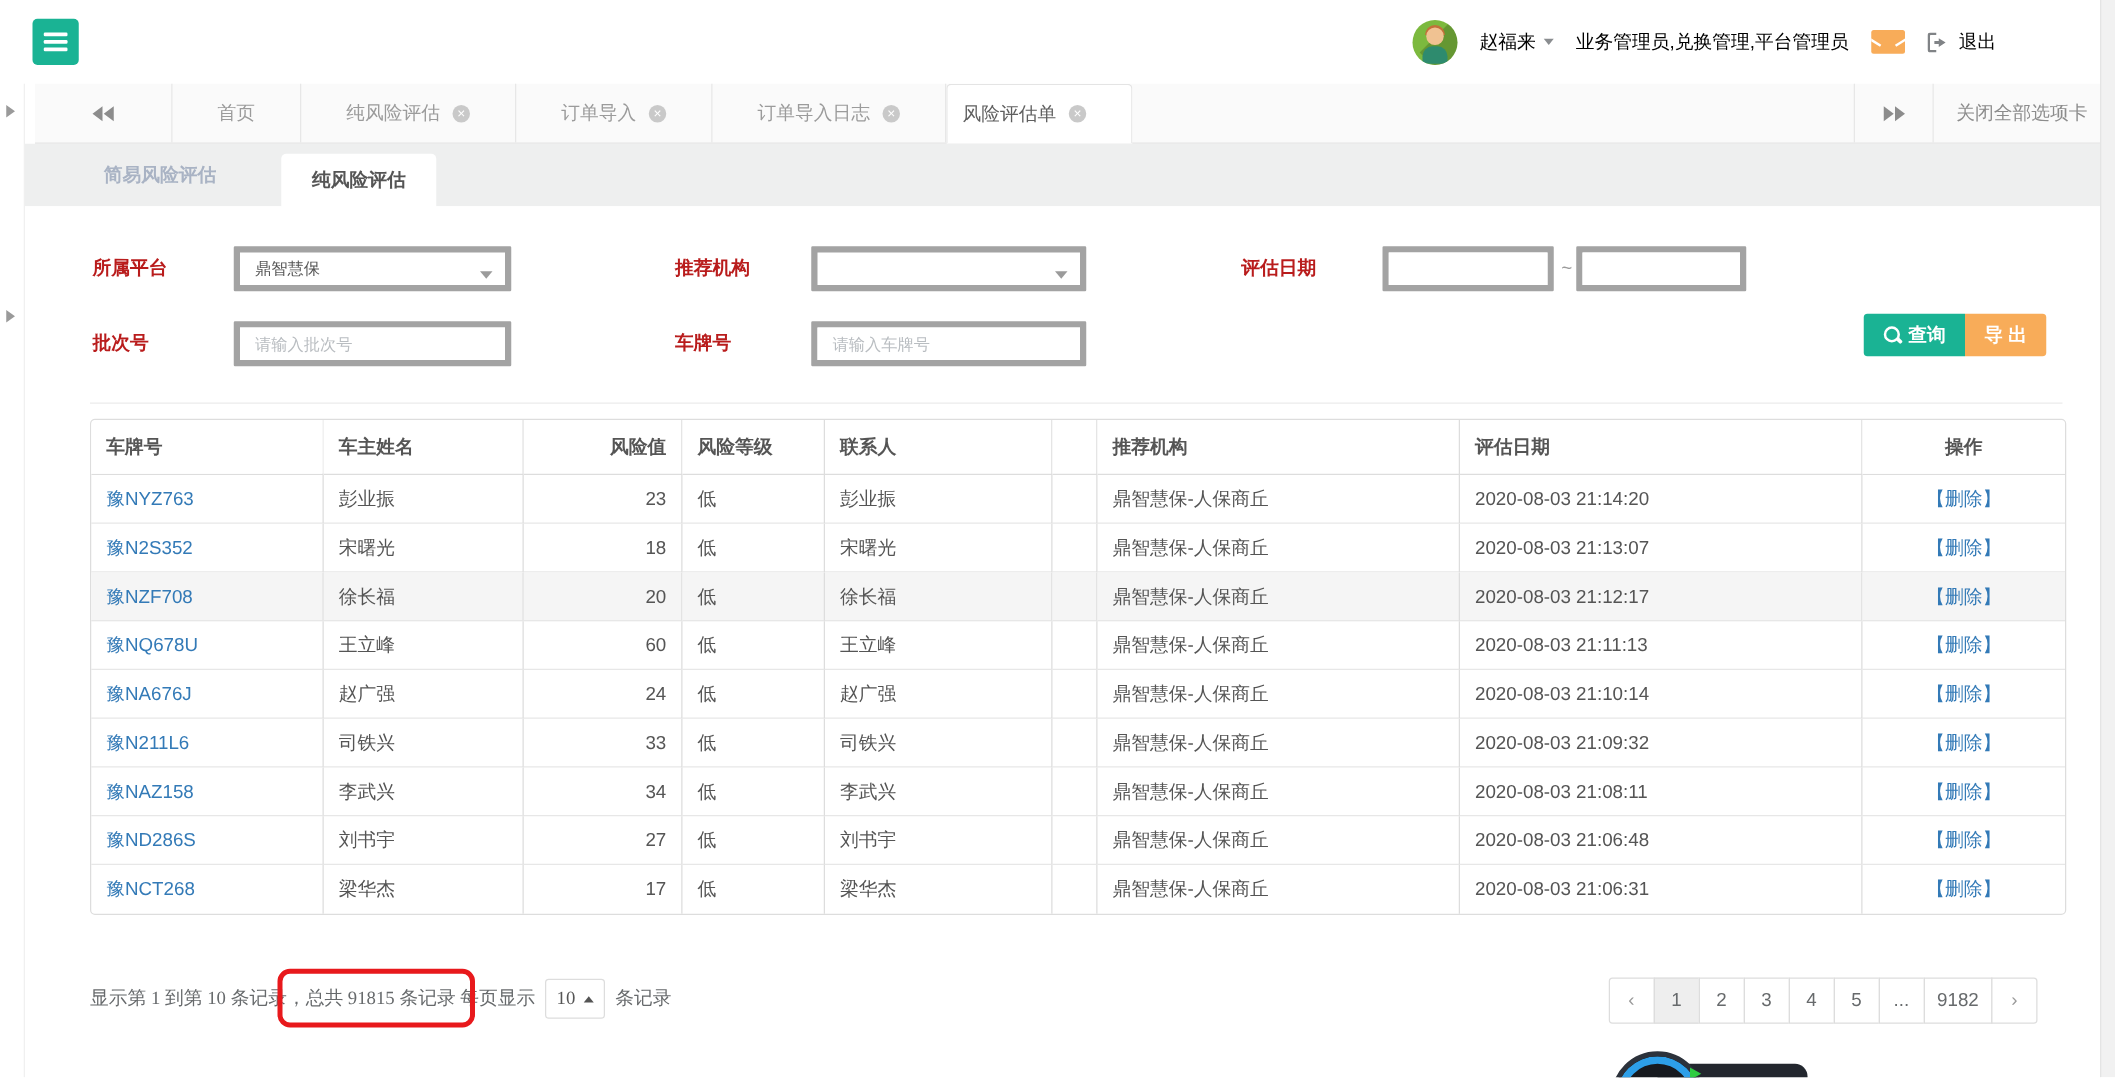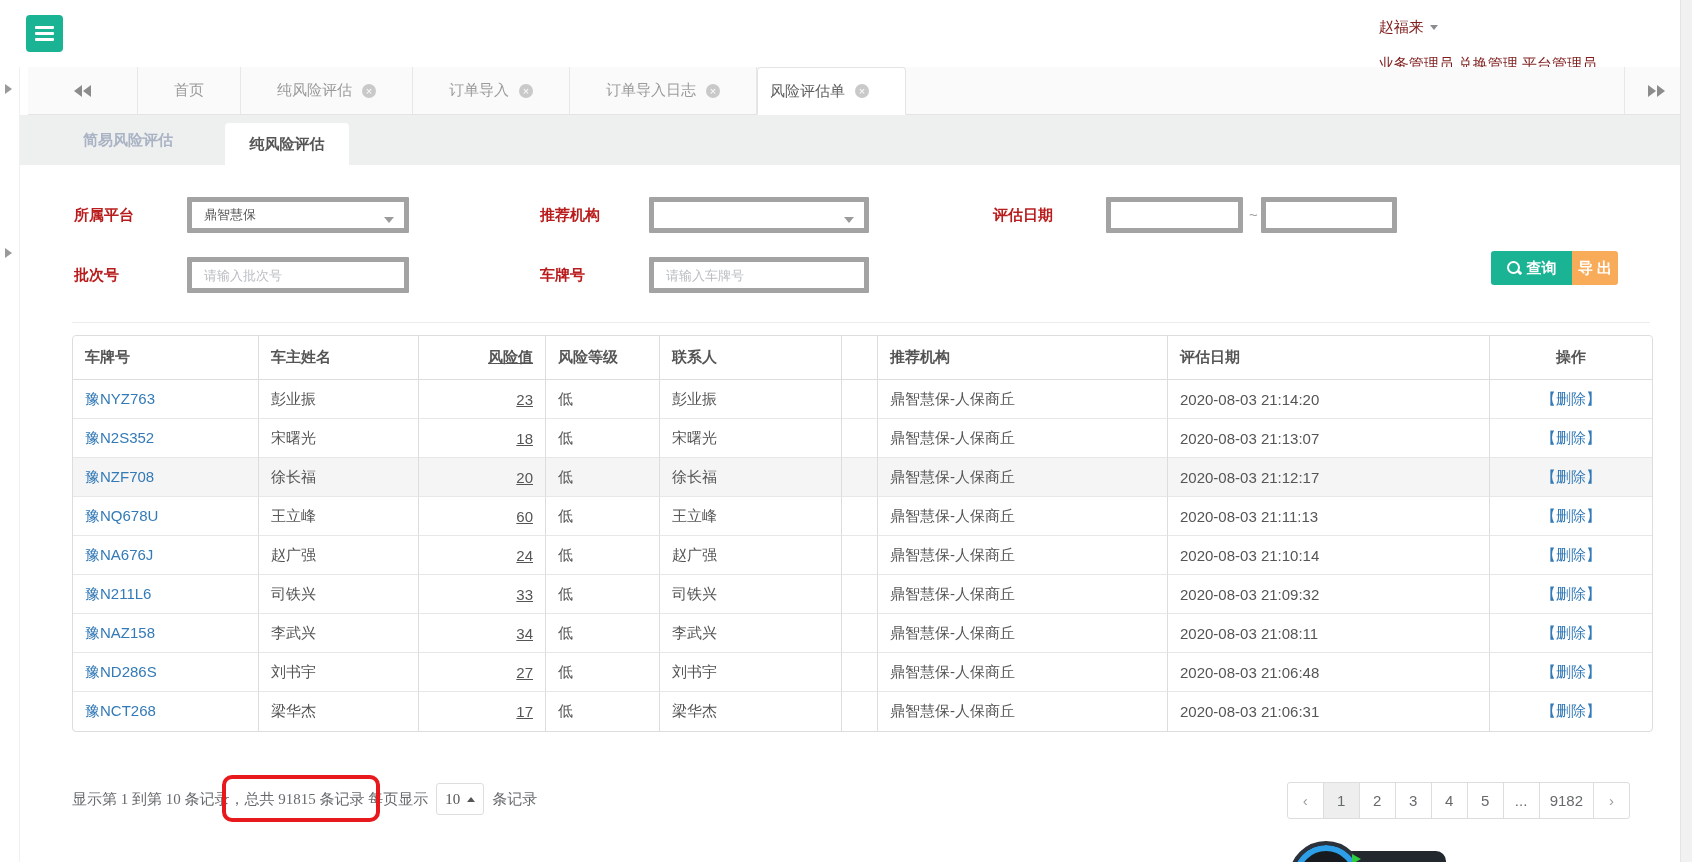--- a/index.html
+++ b/index.html
@@ -9,21 +9,21 @@
 
   
   .left-rail { position:absolute; left:0; top:67px; width:20px; height:795px; background:#fff; border-right:1px solid #f0f0f0; z-index:5; }
   .rail-arrow { position:absolute; left:5px; width:0; height:0; border-top:5px solid transparent; border-bottom:5px solid transparent; border-left:7px solid #9a9a9a; }
 
   
   .topbar { position:absolute; left:0; top:0; width:1692px; height:67px; background:#fff; }
   .hamburger { position:absolute; left:26px; top:15px; width:37px; height:37px; background:var(--accent-green); border-radius:4px; cursor:pointer; }
   .hamburger i { position:absolute; left:9px; width:19px; height:3px; background:#fff; border-radius:1px; }
   .hamburger i:nth-child(1){top:11px} .hamburger i:nth-child(2){top:17px} .hamburger i:nth-child(3){top:23px}
-  .topbar-right { position:absolute; right:95px; top:0; height:67px; display:flex; align-items:flex-start; gap:18px; font-size:15px; color:#7f1d1d;flex-direction:column; }
+  .topbar-right { position:absolute; right:95px; top:0; height:67px; display:flex; align-items:center; gap:18px; font-size:15px; color:#000000; }
   .avatar { position:relative; width:36px; height:36px; border-radius:50%; background:#7cb93e; overflow:hidden; }
   .avatar .shade { position:absolute; left:14px; top:6px; width:40px; height:40px; background:rgba(0,0,0,.18); transform:rotate(45deg); }
   .avatar .head { position:absolute; left:11px; top:6px; width:14px; height:14px; border-radius:50%; background:#f0c292; }
   .avatar .hair { position:absolute; left:10px; top:4px; width:16px; height:8px; border-radius:8px 8px 0 0; background:#c2703a; }
   .avatar .torso { position:absolute; left:8px; top:21px; width:20px; height:14px; border-radius:8px 8px 0 0; background:#2e8b6e; }
   .user-name { display:flex; align-items:center; gap:6px; cursor:pointer; }
   .caret-down { width:0; height:0; border-left:4px solid transparent; border-right:4px solid transparent; border-top:5px solid #8a8d90; }
   .mail-icon { position:relative; width:27px; height:19px; background:var(--accent-orange); border-radius:2px; cursor:pointer; overflow:hidden; }
   .mail-icon:before, .mail-icon:after { content:''; position:absolute; top:-4px; width:17px; height:12px; background:transparent; border-bottom:2px solid #fff; }
   .mail-icon:before { left:-5px; transform:rotate(32deg); }
@@ -71,21 +71,21 @@
   .rtable { position:absolute; left:52px; top:170px; width:1579px; border-collapse:separate; border-spacing:0; table-layout:fixed; font-size:15px; color:#555; }
   .rtable th, .rtable td { border-right:1px solid #ddd; padding:0 12px; overflow:hidden; white-space:nowrap; }
   .rtable th:last-child, .rtable td:last-child { border-right:none; }
   .rtable thead th { height:44px; font-weight:bold; text-align:left; border-bottom:1px solid #ddd; background:#fff; }
   .rtable thead th:first-child { border-top-left-radius:4px; }
   .rtable thead th:last-child { border-top-right-radius:4px; }
   .rtable tbody td { height:39px; border-bottom:1px solid #e7e7e7; background:transparent; }
   .rtable tbody tr:last-child td { border-bottom:none; }
   .rtable { border:1px solid #ddd; border-radius:4px; }
   .rtable tr.hl td { background:#f5f5f5; }
-  .al-r { text-align:right !important;text-decoration:underline; }
+  .al-r { text-align:right !important; }
   .al-c { text-align:center !important; }
   a.plate-link, a.del-link { color:var(--link-blue); text-decoration:none; cursor:pointer; }
 
   
   .pg-info { position:absolute; left:52px; top:615px; height:38px; line-height:38px; font-size:15px; color:#676a6c; display:flex; align-items:center;font-family:Liberation Serif, serif; }
   .pg-info > span { white-space:pre; }
   .pagesize-box { display:inline-flex; align-items:center; justify-content:center; gap:7px; width:48px; height:32px; border:1px solid #ddd; border-radius:3px; margin:0 8px; cursor:pointer; color:#555; }
   .caret-up { width:0; height:0; border-left:4px solid transparent; border-right:4px solid transparent; border-bottom:5px solid #555; }
   .annotation-box { position:absolute; left:202px; top:610px; width:158px; height:47px; border:4px solid var(--annotation-red); border-radius:10px; pointer-events:none; z-index:9; }
   .pager { position:absolute; right:50px; top:617px; display:flex; }
@@ -172,20 +172,21 @@
           <span class="tab-close">×</span>
         </div>
       </div>
     <div class="ts-right">
       <div class="ts-cell ts-expand">
         <span class="dbl-arrow">
             <span class="tri-right"></span>
             <span class="tri-right"></span>
           </span>
       </div>
+      <div class="ts-closeall">关闭全部选项卡</div>
     </div>
   </nav>
 
   <div class="subtab-area">
       <div class="subtab inactive">简易风险评估</div>
       <div class="subtab active">纯风险评估</div>
     </div>
 
   <section class="panel">
 
@@ -213,21 +214,21 @@
       <input class="finput" placeholder="请输入批次号" style="">
     </div>
     <label class="flabel" style="left:520px; top:92px">车牌号</label>
     <div class="fctrl" style="left:629px; top:92px; width:220px">
       <input class="finput" placeholder="请输入车牌号" style="">
     </div>
     <button class="btn btn-search" style="left:1471px; top:86px; width:81px">
       <span class="mag"></span>
       <span>查询</span>
     </button>
-    <button class="btn btn-export" style="left:1552px; top:86px; width:46px">导 出</button>
+    <button class="btn btn-export" style="left:1552px; top:86px; width:65px">导 出</button>
 
     <div class="sep-line"></div>
 
     <table class="rtable">
       <thead>
           <tr>
             <th style="width: 186px;">车牌号</th>
             <th style="width: 160px;">车主姓名</th>
             <th class="al-r" style="width: 127px;">风险值</th>
             <th style="width: 114px;">风险等级</th>

